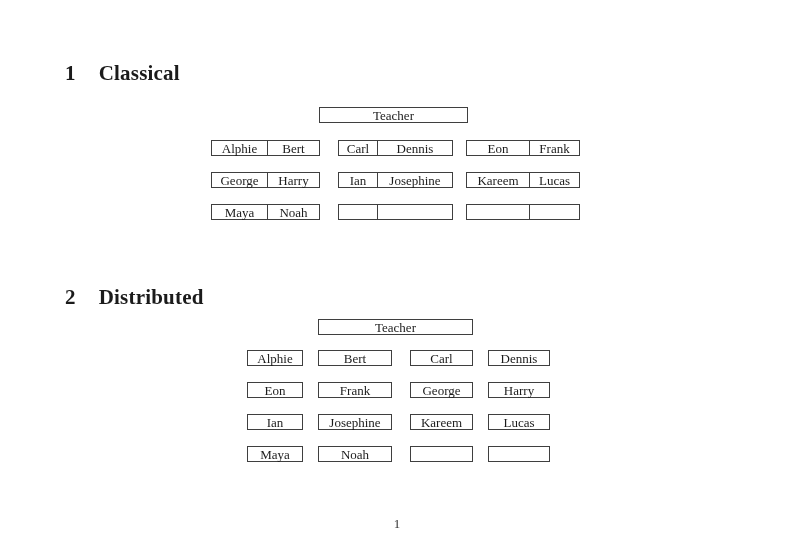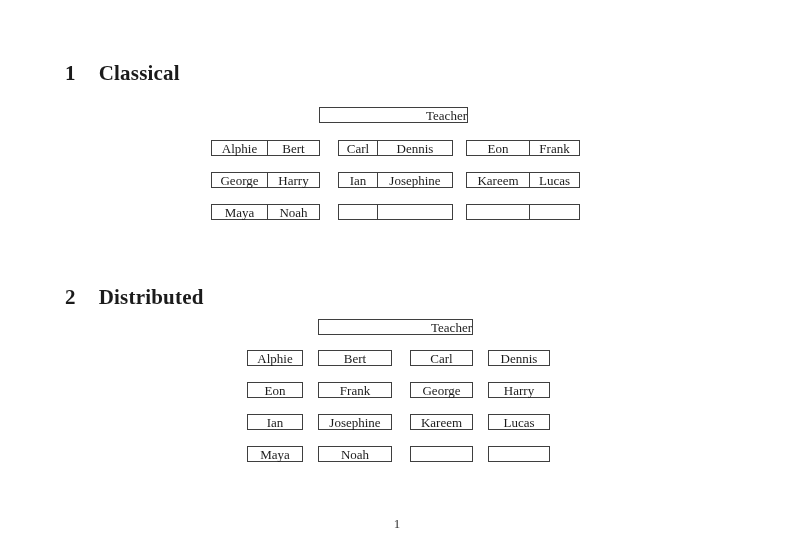--- a/index.html
+++ b/index.html
@@ -21,21 +21,21 @@
     letter-spacing:0.2px;
     white-space:nowrap;
   }
   .heading .num{display:inline-block;margin-right:23px;}
   #heading-classical{top:61px;}
   #heading-distributed{top:285px;}
 
   .teacher{
     position:absolute;height:16px;
     border:1px solid var(--bc);
-    display:flex;align-items:center;justify-content:flex-end;
+    display:flex;align-items:center;justify-content:center;
     font-size:13px;line-height:13px;
     box-sizing:border-box;background:#fff;
   }
   #teacher-classical{left:319px;top:107px;width:149px;}
   #teacher-distributed{left:318px;top:319px;width:155px;}
 
   
   .cdesk{
     position:absolute;height:16px;
     border:1px solid var(--bc);

